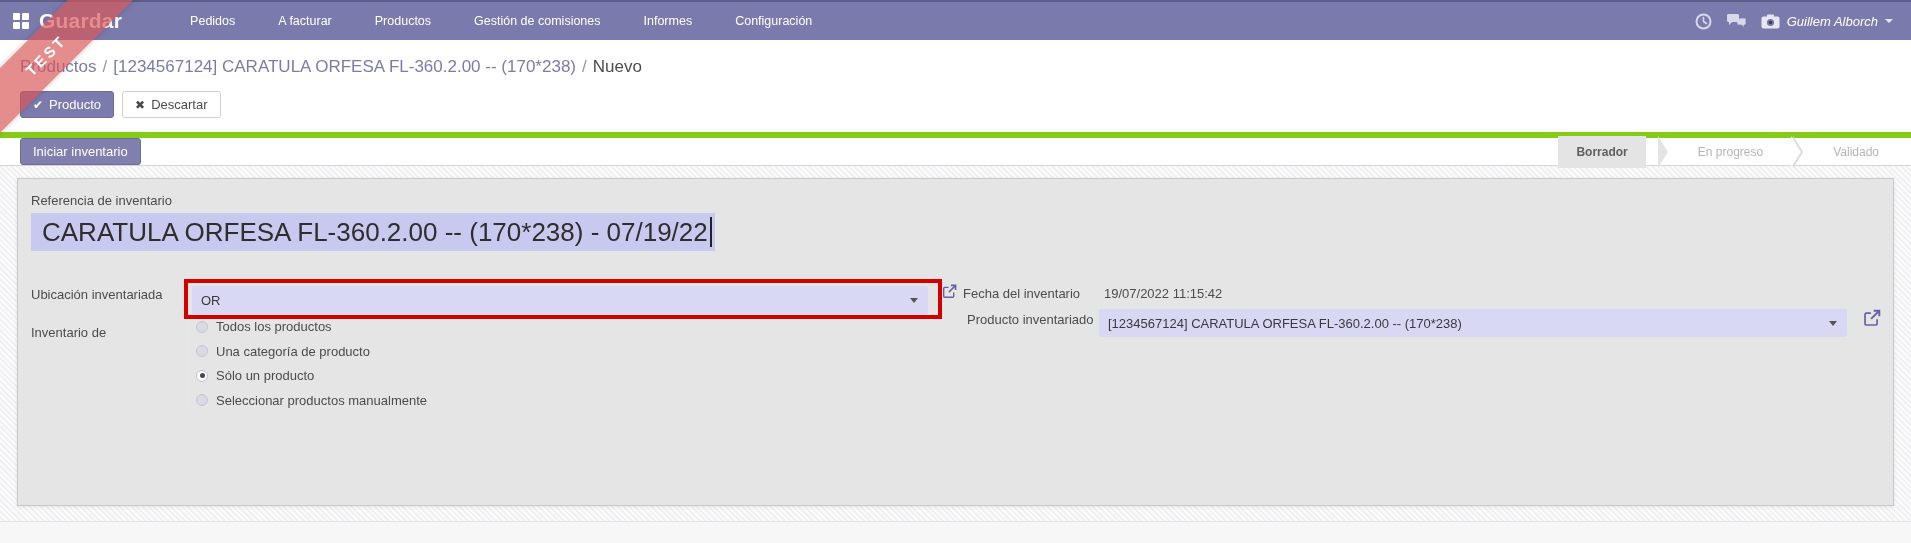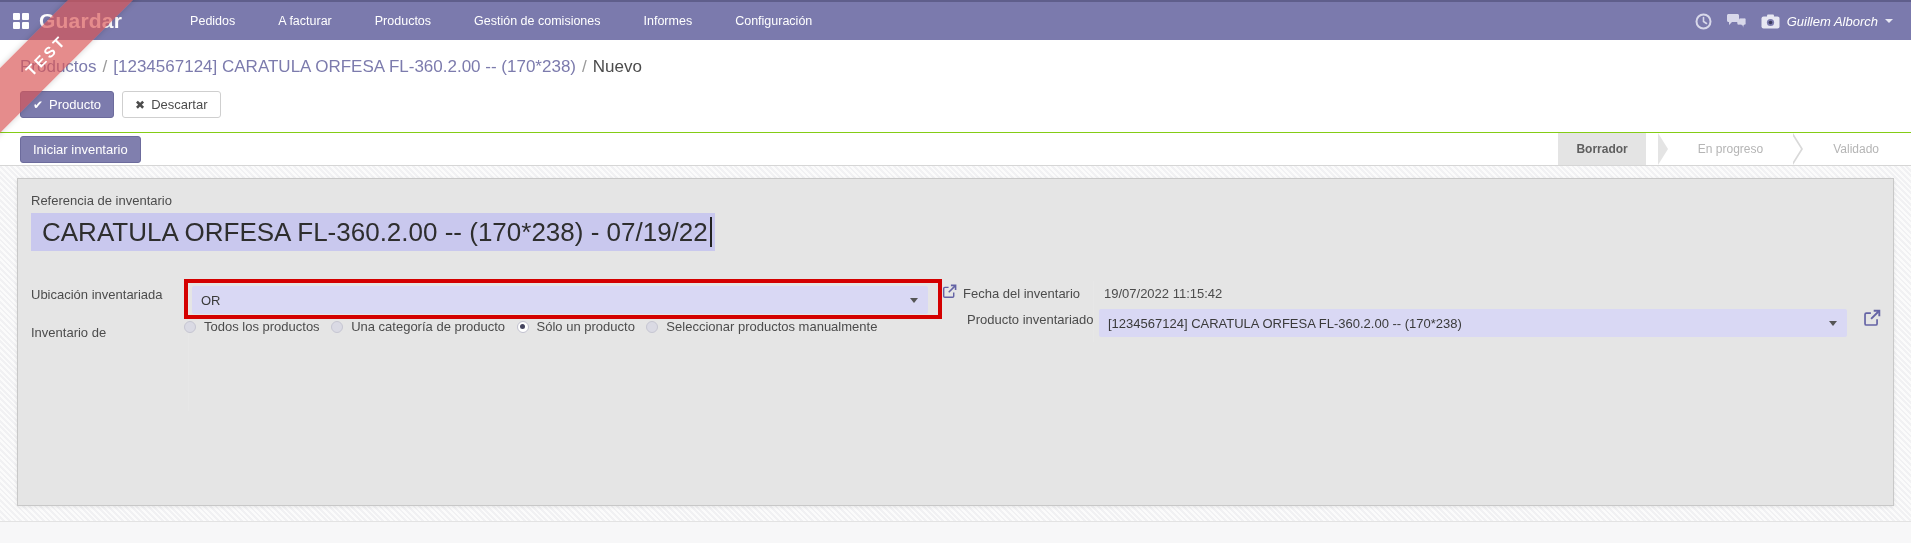--- a/index.html
+++ b/index.html
@@ -47,21 +47,21 @@
   .btn { display:inline-flex; align-items:center; gap:6px; font-size:13px;
     border-radius:3px; padding:6px 12px; cursor:pointer; line-height:1; }
   .btn-primary { background:#7c7bad; border:1px solid #6c6b9c; color:#fff; }
   .btn-default { background:#fff; border:1px solid #cfcfcf; color:#4c4c4c; }
   .glyph { font-family:"DejaVu Sans", sans-serif; font-size:12px; }
   .cp-buttons { position:absolute; left:20px; top:91px; display:flex; gap:8px; }
 
   
   .statusbar {
     position:absolute; left:0; top:132px; width:1911px; height:34px; background:#fff;
-    border-top:1px solid #84cc16; border-bottom:1px solid #d6d6d6;
+    border-top:6px solid #84cc16; border-bottom:1px solid #d6d6d6;
     display:flex; align-items:center; z-index:1;
   }
   .statusbar .btn-primary { margin-left:20px; background:#807fae; }
   .steps { margin-left:auto; margin-right:14px; display:flex; align-items:stretch; height:32px;gap:12px; }
   .step { font-size:12px; display:flex; align-items:center; padding:0 18px; cursor:pointer; white-space:nowrap; }
   .step.active { background:#e4e4e4; color:#5f5f5f; font-weight:bold; }
   .step.inactive { color:#b5b5b5; }
   .arrow-filled { width:0; height:0; border-top:16px solid transparent;
     border-bottom:16px solid transparent; border-left:10px solid #e4e4e4; }
   .arrow-outline { position:relative; width:10px; height:32px; }
@@ -101,21 +101,21 @@
 
   .combo-field {
     background:#d9d8f4; border-radius:2px; display:flex; align-items:center;
     font-size:13px; color:#3a3a3a; padding:0 24px 0 9px; cursor:pointer;
     white-space:nowrap; overflow:hidden; position:relative;
   }
   .combo-caret { position:absolute; right:10px; top:50%; margin-top:-2px;
     width:0; height:0; border-left:4px solid transparent; border-right:4px solid transparent;
     border-top:5px solid #555; }
 
-  .radio-group { left:166px; top:141px; display:flex; flex-direction:row; gap:11.5px; }
+  .radio-group { left:178px; top:141px; display:flex; flex-direction:column; gap:11.5px; }
   .radio-row { display:flex; align-items:center; gap:8px; cursor:pointer; height:13px; }
   .radio-circle { width:12px; height:12px; border-radius:50%;
     background:#dadae4; border:1px solid #c6c6d2; flex:0 0 auto; }
   .radio-circle.checked { background:#fff; border:1px solid #c0c0ce;
     display:flex; align-items:center; justify-content:center; }
   .radio-circle.checked::after { content:""; width:5px; height:5px; border-radius:50%; background:#45455f; }
   .radio-label { font-size:13px; color:#4c4c4c; white-space:nowrap; }
 
   .ext-link { color:#6463a5; cursor:pointer; }
   .date-value { font-size:13px; color:#4c4c4c; cursor:pointer; }

